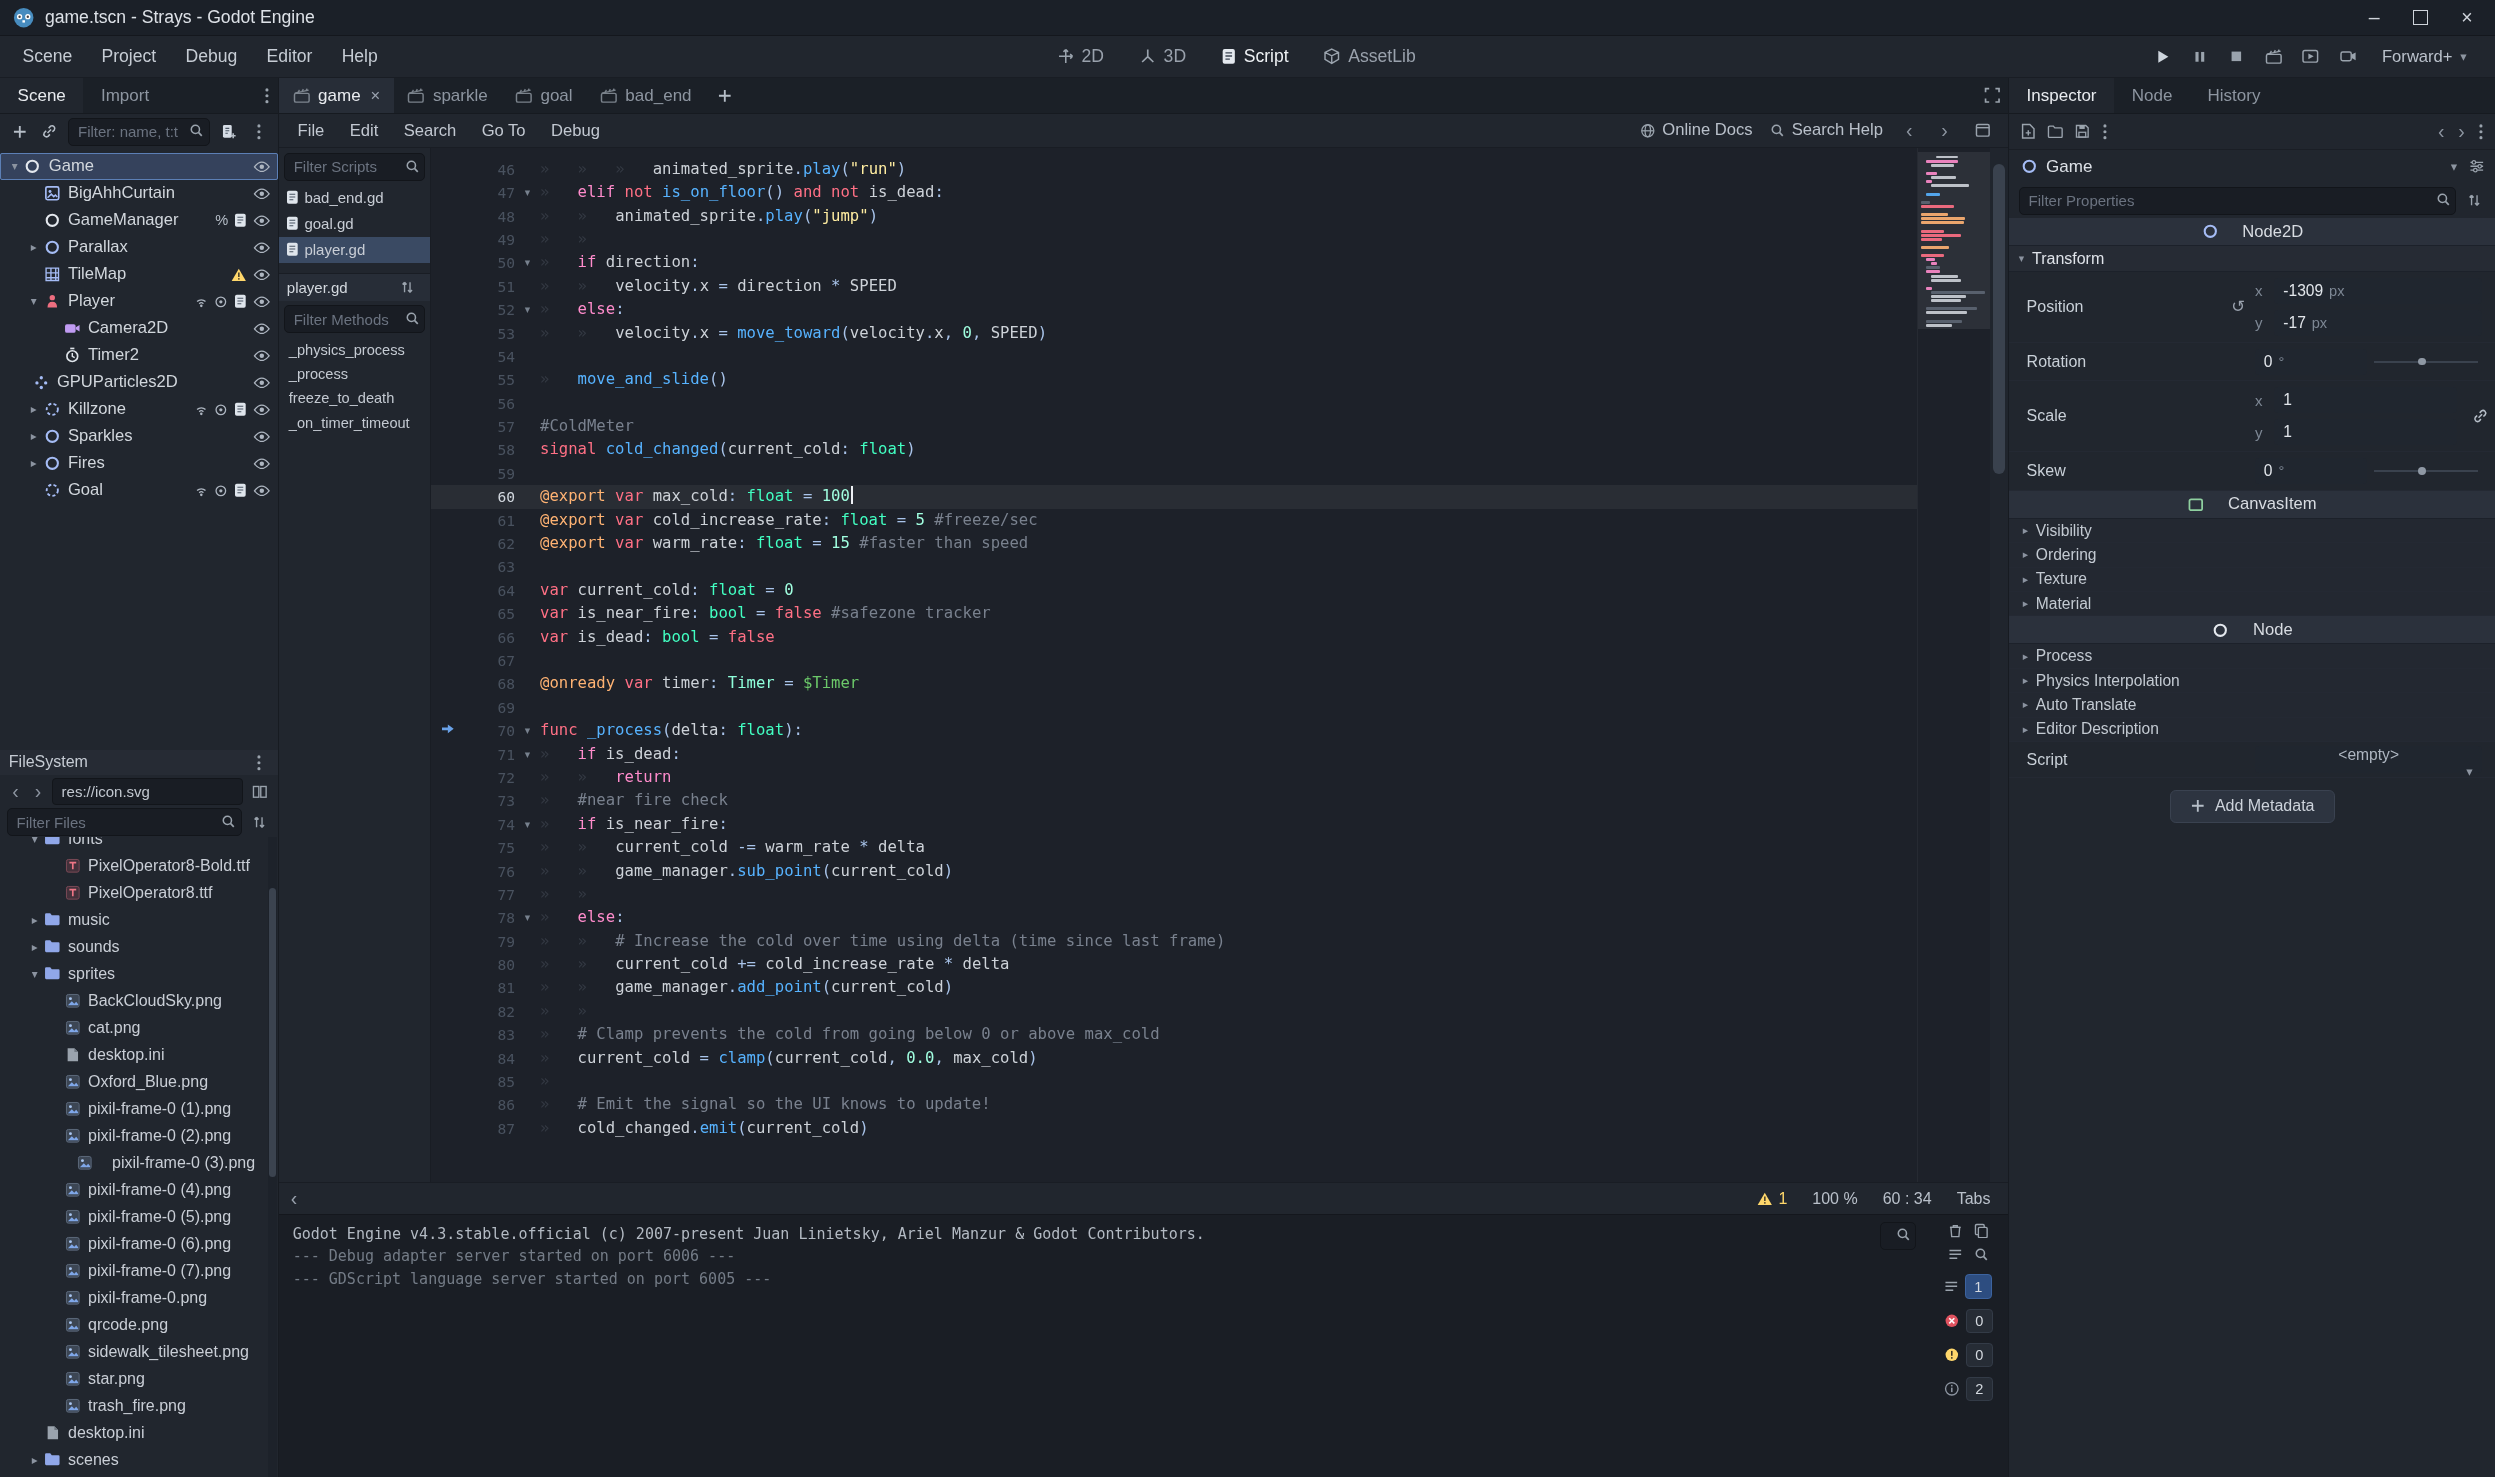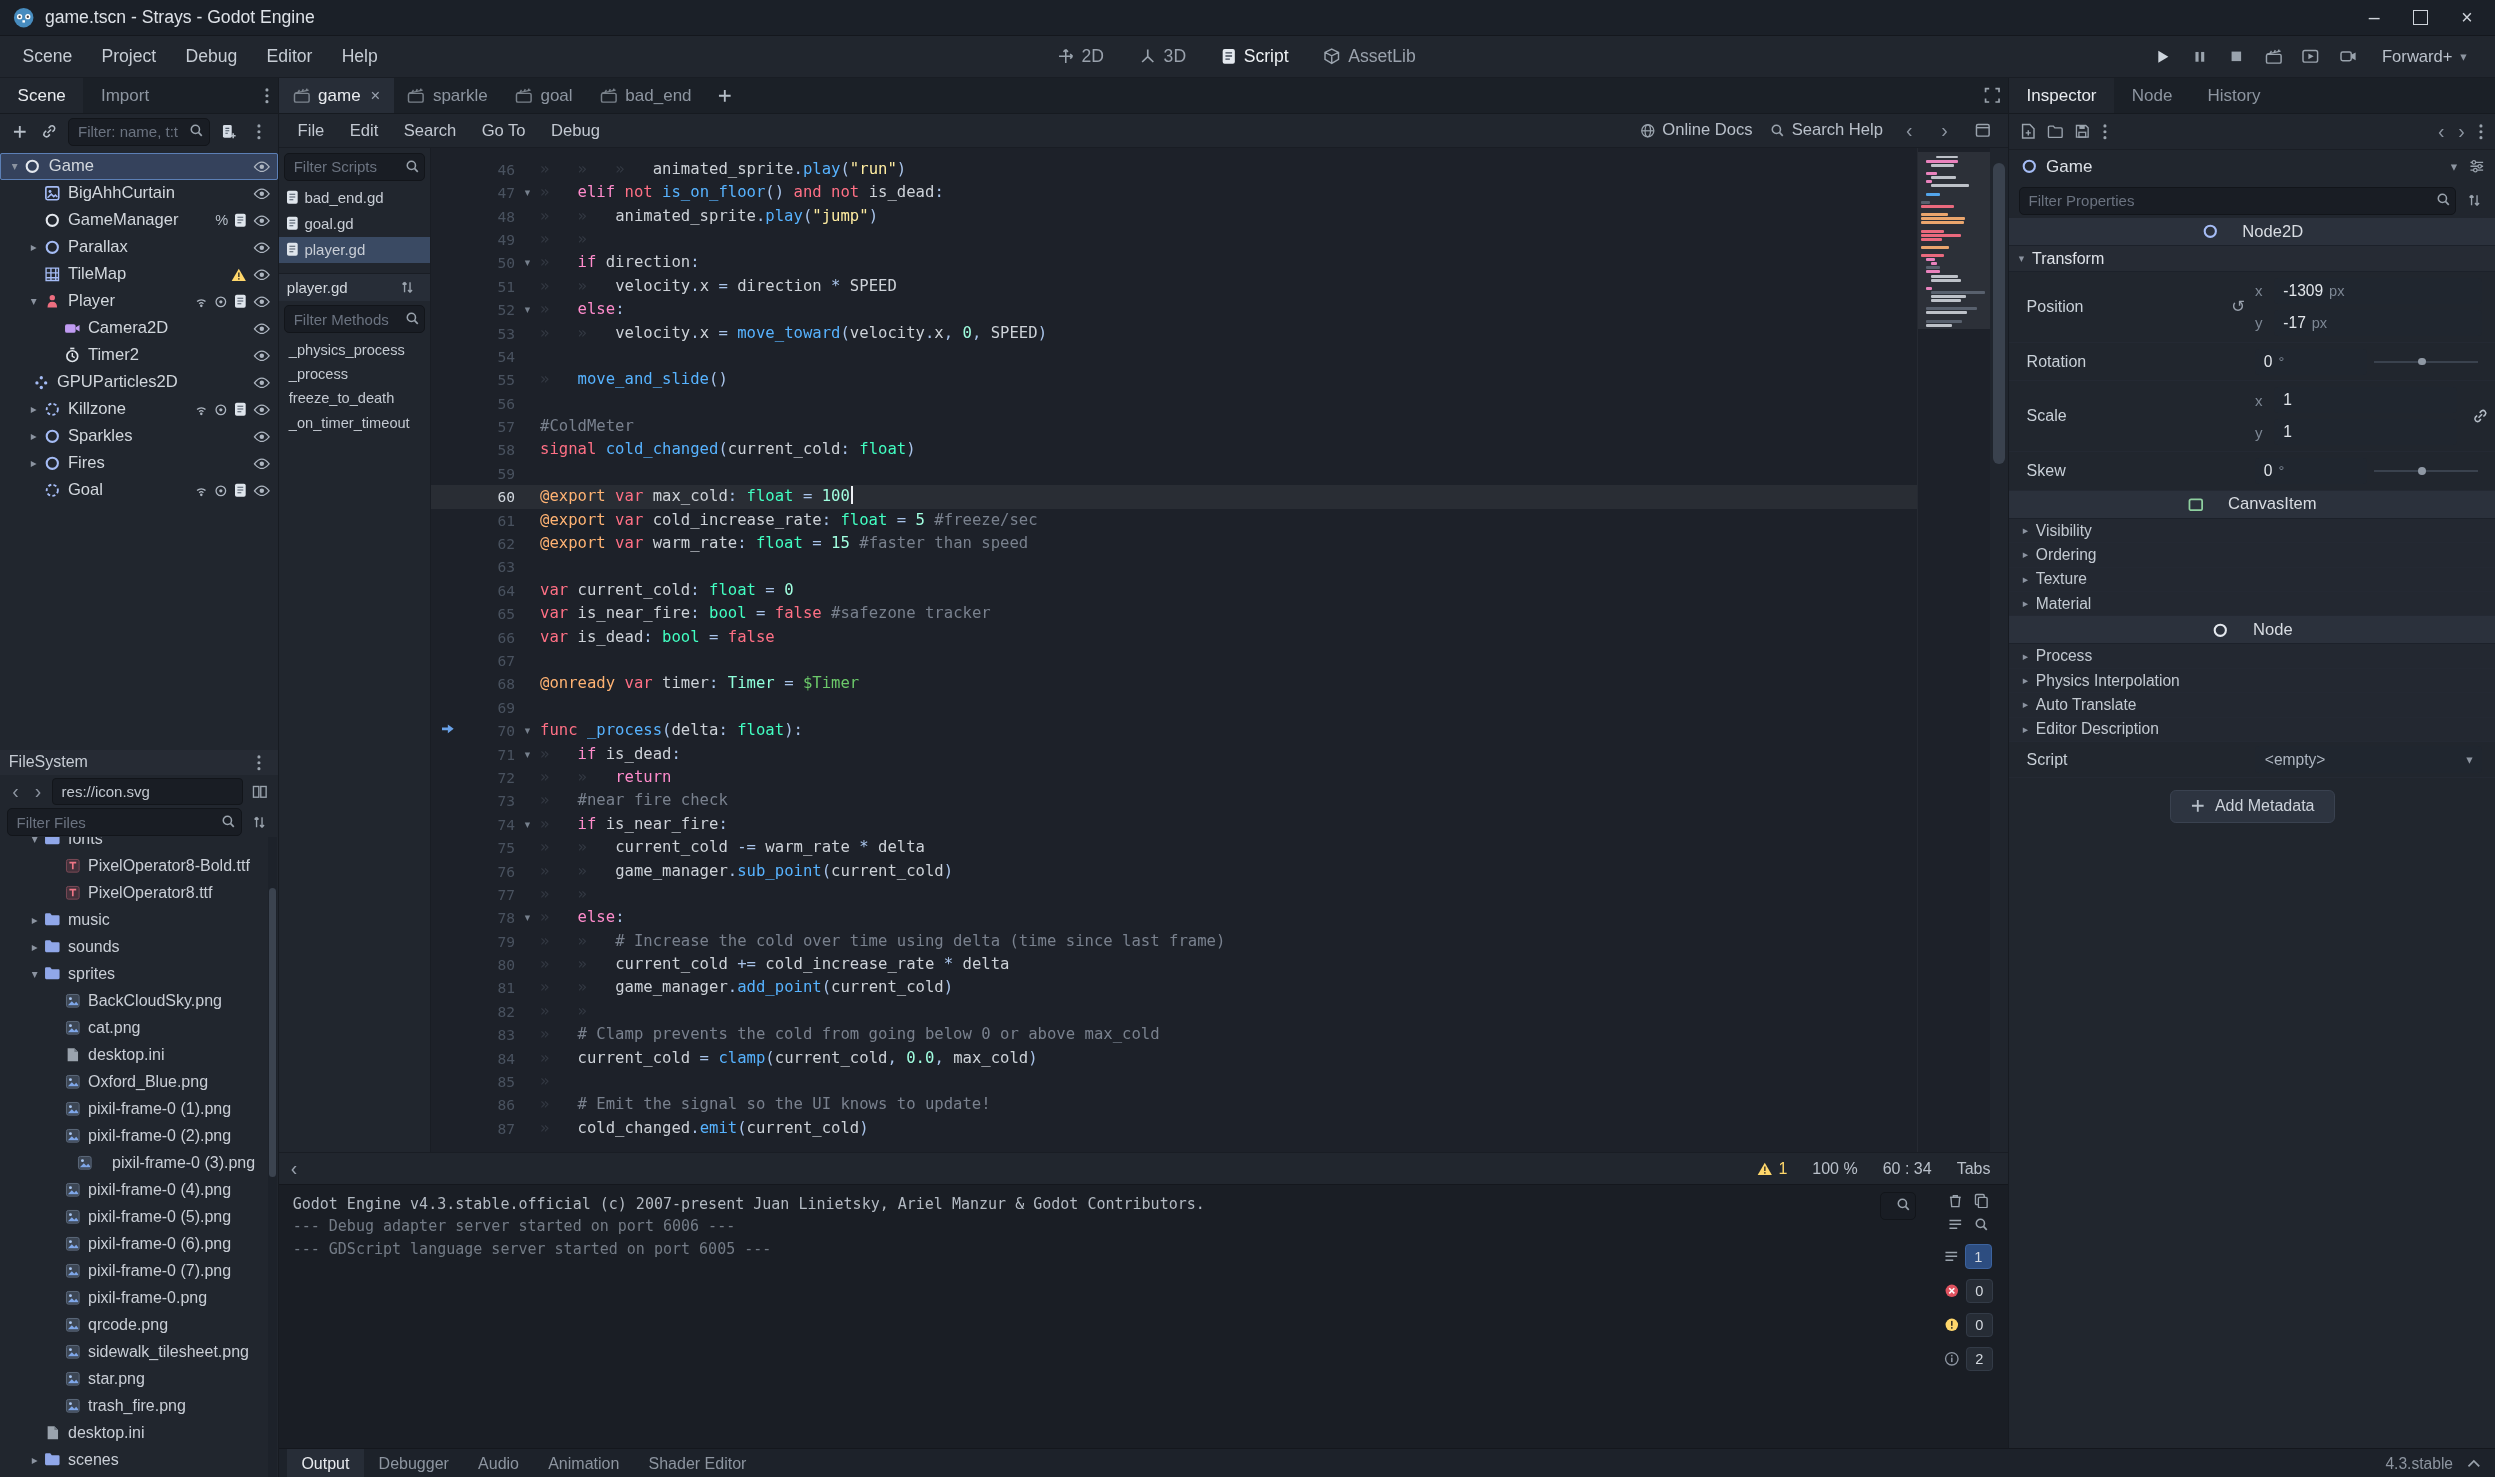--- a/index.html
+++ b/index.html
@@ -154,21 +154,21 @@
   .vbox{flex:1;height:26px;background:#20262f;border-radius:3.9px;display:flex;align-items:center;padding:0 8.8px;gap:5.9px;}
   .vnum{color:#e2e6eb;font-size:15.6px;text-align:center;}
   .sfx{color:#7d8794;font-size:14.6px;}
   .strack{flex:1.2;height:2px;background:#3a424e;position:relative;margin-right:3.9px;}
   .sdot{position:absolute;top:-2.9px;left:42%;width:7.8px;height:7.8px;border-radius:50%;background:#8f98a4;}
   .scalewrap{position:relative;}
   .chain{position:absolute;right:7.8px;top:50%;transform:translateY(-50%);}
   .grow{height:23.4px;display:flex;align-items:center;gap:7.8px;padding-left:13.7px;font-size:15.6px;color:#c3cad2;border-bottom:1px solid #242933;background:#232831;}
   .garrow{color:#8b93a0;font-size:10.7px;}
   .script-prow{display:grid;grid-template-columns:246px 1fr;align-items:center;height:35px;border-bottom:1px solid #242933;}
-  .script-val{display:flex;align-items:center;height:27px;margin-right:13.7px;background:#20262f;border-radius:3.9px;padding:0 9.8px;color:#aeb6c1;font-size:15.6px;}
+  .script-val{display:flex;align-items:center;height:27px;margin-right:13.7px;background:#20262f;border-radius:3.9px;padding:0 9.8px;color:#aeb6c1;font-size:15.6px;flex-direction:column;}
   .script-val .carot{margin-left:auto;}
   .addmeta-row{display:flex;justify-content:center;padding:11.7px 0;}
   .addmeta{display:flex;align-items:center;gap:8.8px;background:#2d3440;border:1px solid #3a4250;border-radius:5.9px;height:31px;padding:0 19.5px;font-size:16px;color:#cdd3db;}
 </style>
 </head>
 <body>
 
 <div id="app">
 
   <div class="titlebar">
@@ -1556,33 +1556,16 @@
                       <path d="M8 2v12M2 8h12" stroke="#b6bec8" stroke-width="1.9"></path>
                     </svg>
                   </span>
                 <span>Add Metadata</span>
               </span>
             </div>
           </div>
         </div>
       </div>
 
-      <div class="bottom-bar">
-        <div style="display:flex">
-            <span class="btab active">Output</span>
-            <span class="btab">Debugger</span>
-            <span class="btab">Audio</span>
-            <span class="btab">Animation</span>
-            <span class="btab">Shader Editor</span>
-          </div>
-        <div class="bb-right">
-          <span>4.3.stable</span>
-          <span class="icn">
-              <svg width="13.7" height="8.8" viewBox="0 0 14 9">
-                <path d="M1.5 7.5 L7 2 L12.5 7.5" fill="none" stroke="#9aa3ad" stroke-width="1.8"></path>
-              </svg>
-            </span>
-        </div>
-      </div>
     </div>
   </div>
 </div>
 
 
 </body></html>

